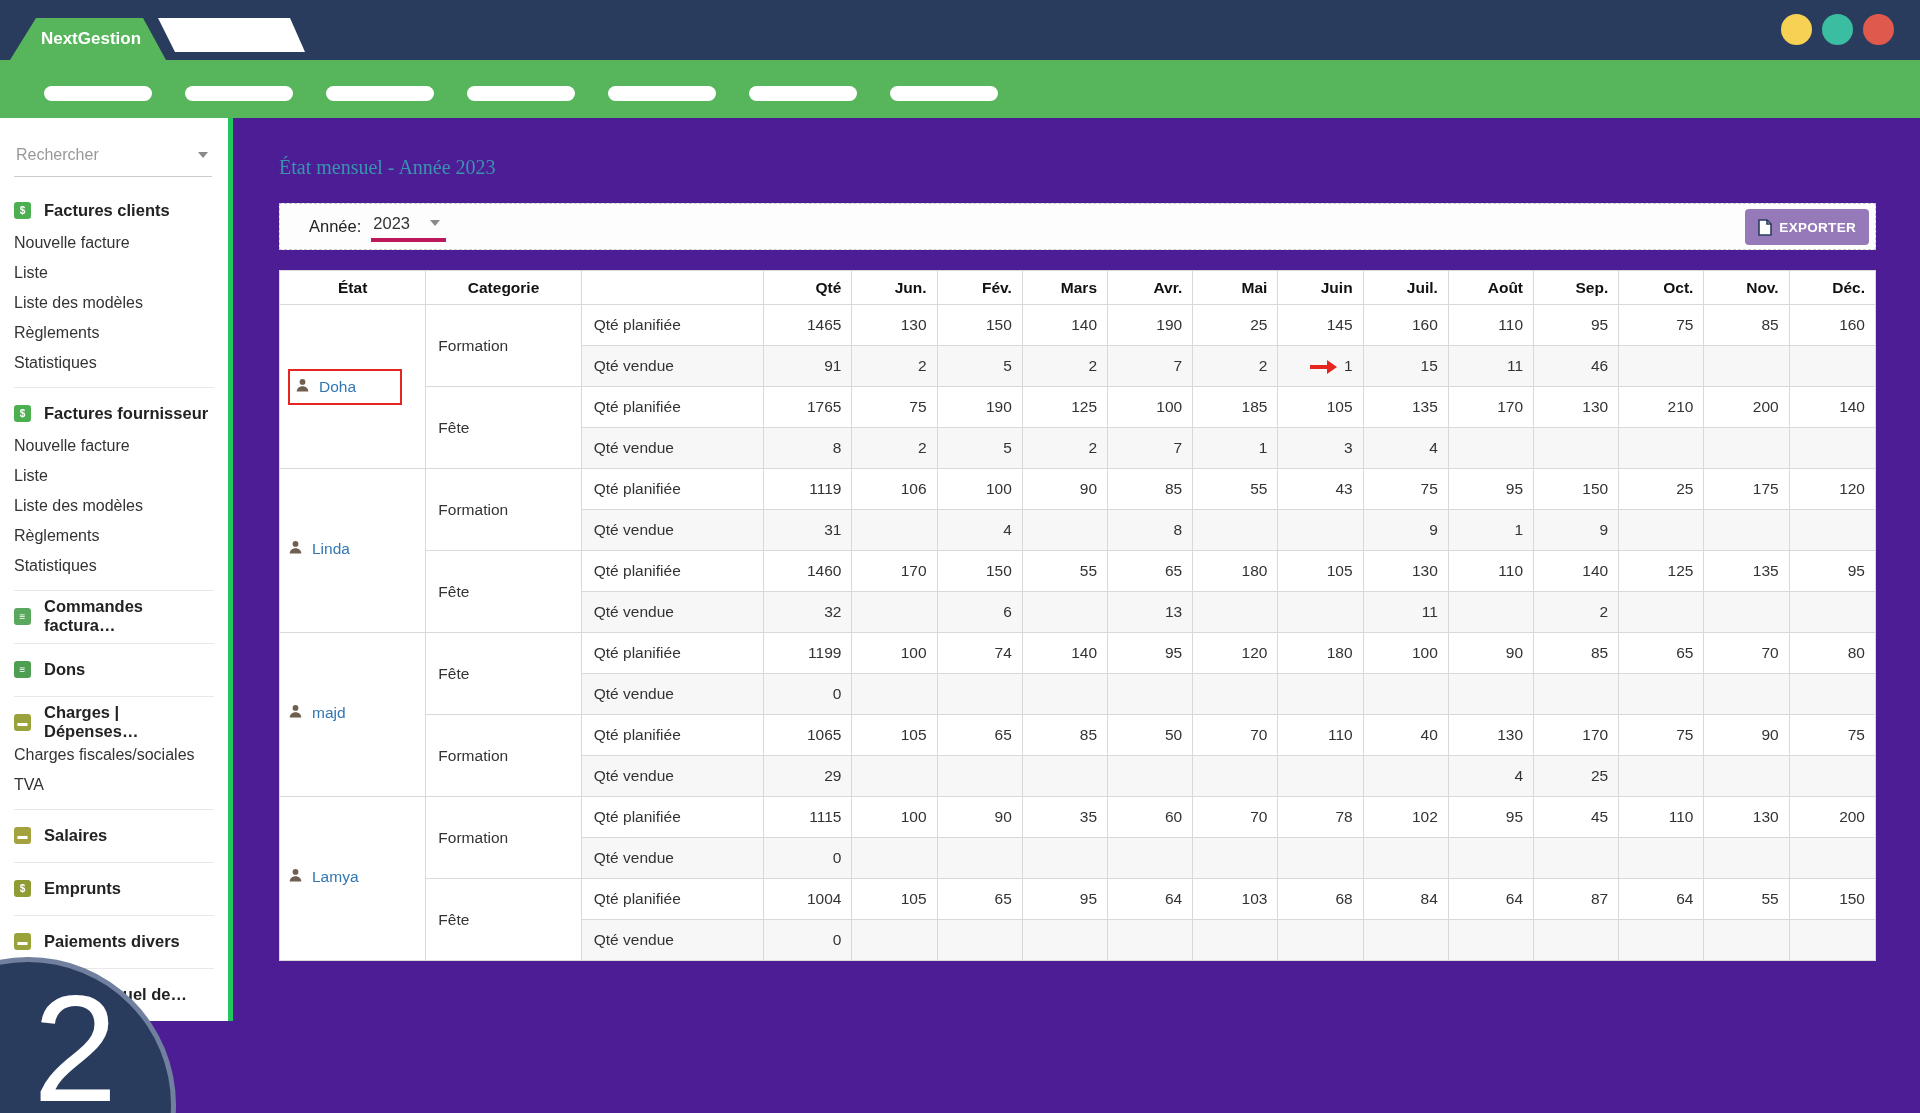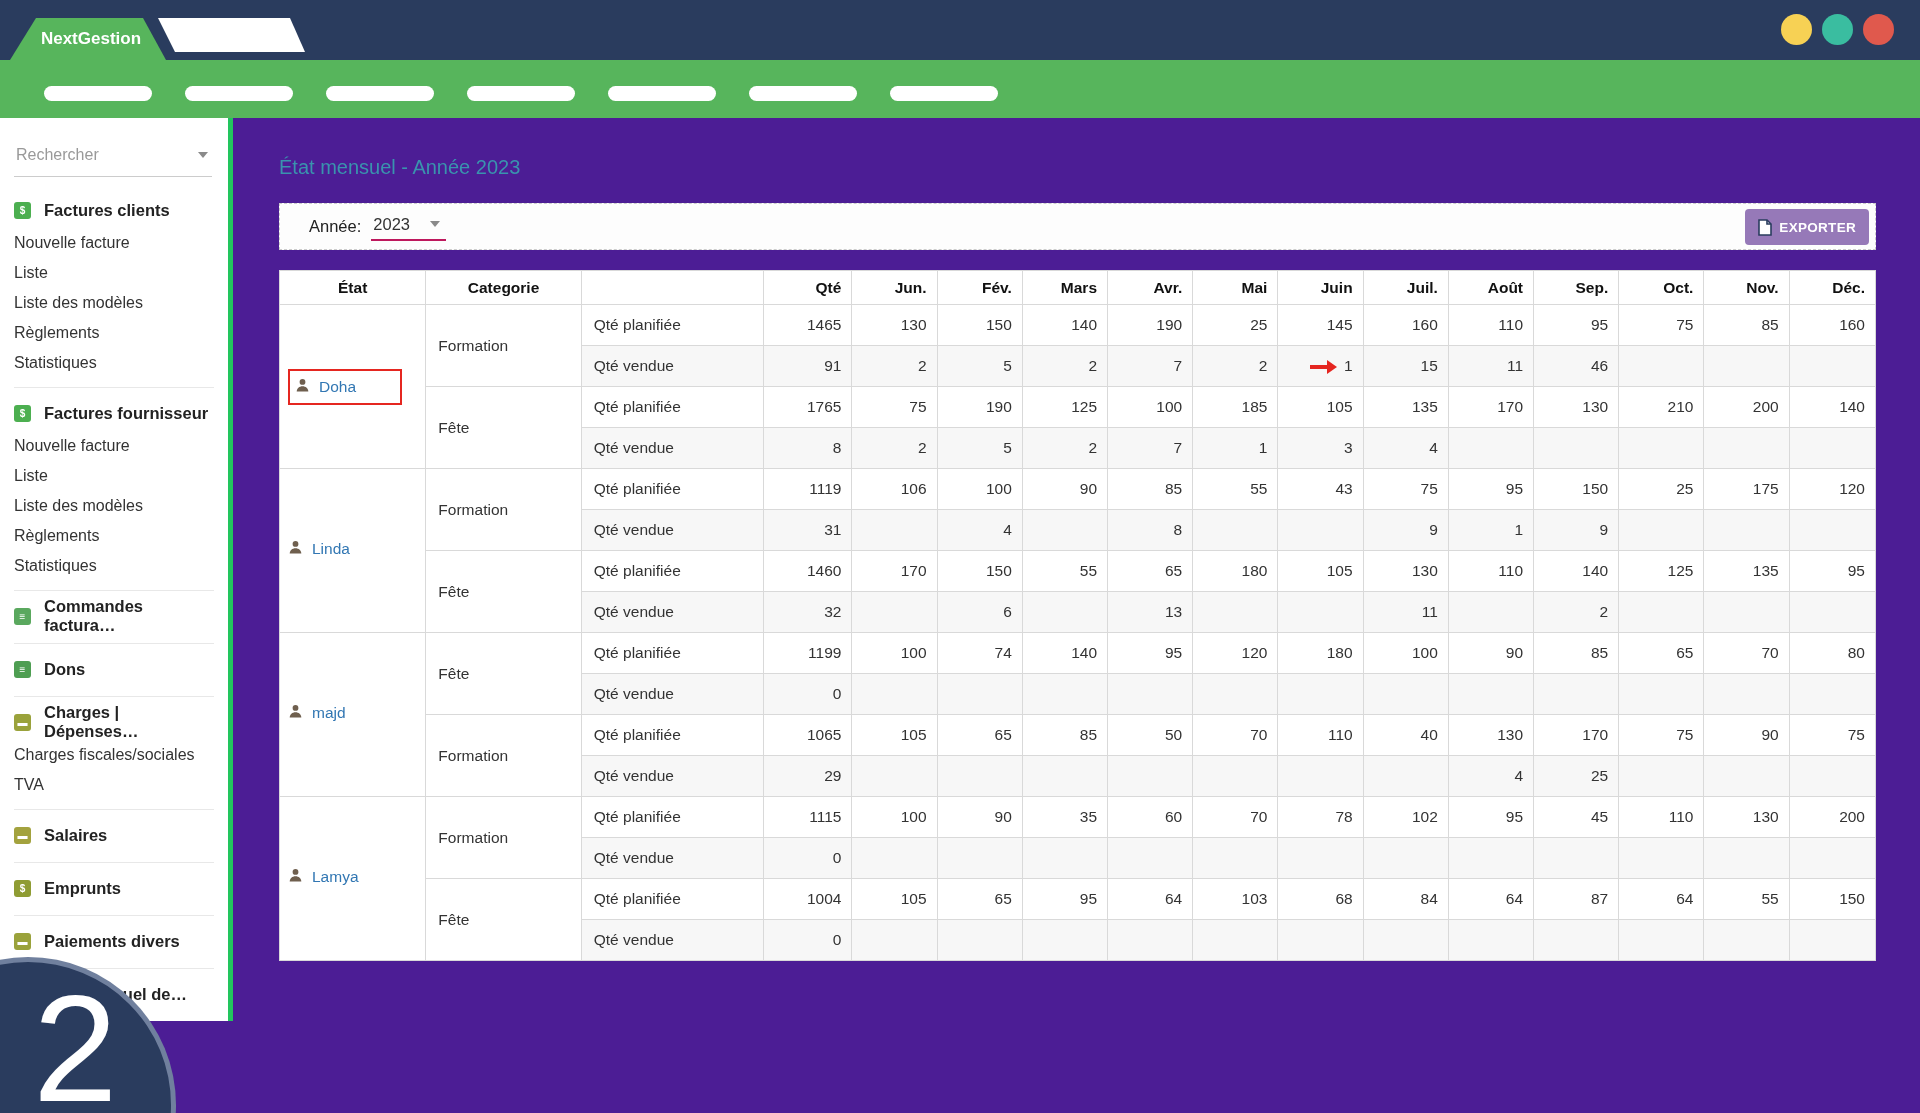--- a/index.html
+++ b/index.html
@@ -35,25 +35,25 @@
   .side-section{border-top:1px solid #e8e8e8;padding:7px 0 9px 0;}
   .side-section.first{border-top:none;}
   .side-title{display:flex;align-items:center;gap:13px;font-weight:bold;font-size:16.5px;
               color:#222;height:36px;cursor:pointer;}
   .side-icon{width:17px;height:17px;border-radius:3px;color:#fff;font-size:10px;line-height:17px;
              text-align:center;flex:0 0 17px;}
   .side-item{font-size:16px;color:#333;line-height:30px;cursor:pointer;}
 
   
   .main{position:absolute;left:279px;top:118px;width:1597px;}
-  .page-title{margin:38px 0 0 0;font-size:20px;font-weight:normal;color:#3a93ae;}
+  .page-title{margin:38px 0 0 0;font-size:20px;font-weight:normal;color:#3a93ae;font-family:Liberation Serif, serif;}
   .toolbar{position:relative;margin-top:24px;height:47px;border:1px dashed #ccc;background:#fdfdfd;
            display:flex;align-items:center;padding-left:29px;box-sizing:border-box;}
   .year-label{font-size:16.5px;color:#222;}
-  .year-select{margin-left:10px;border-bottom:2px solid #be185d;padding:2px 6px 5px 2px;
+  .year-select{margin-left:10px;border-bottom:4px solid #be185d;padding:2px 6px 5px 2px;
                font-size:16.5px;color:#333;display:inline-flex;gap:20px;align-items:center;cursor:pointer;}
   .export-btn{position:absolute;right:6px;top:5px;height:36px;background:#9679b8;border:none;
               border-radius:4px;color:#fff;font-weight:bold;font-size:13.5px;cursor:pointer;
               display:flex;align-items:center;gap:7px;padding:0 13px;letter-spacing:.3px;
               font-family:"Liberation Sans", sans-serif;}
   .export-btn svg{display:block;}
 
   
   table.report{margin-top:20px;width:1597px;border-collapse:collapse;table-layout:fixed;
                font-size:15.5px;color:#333;}

